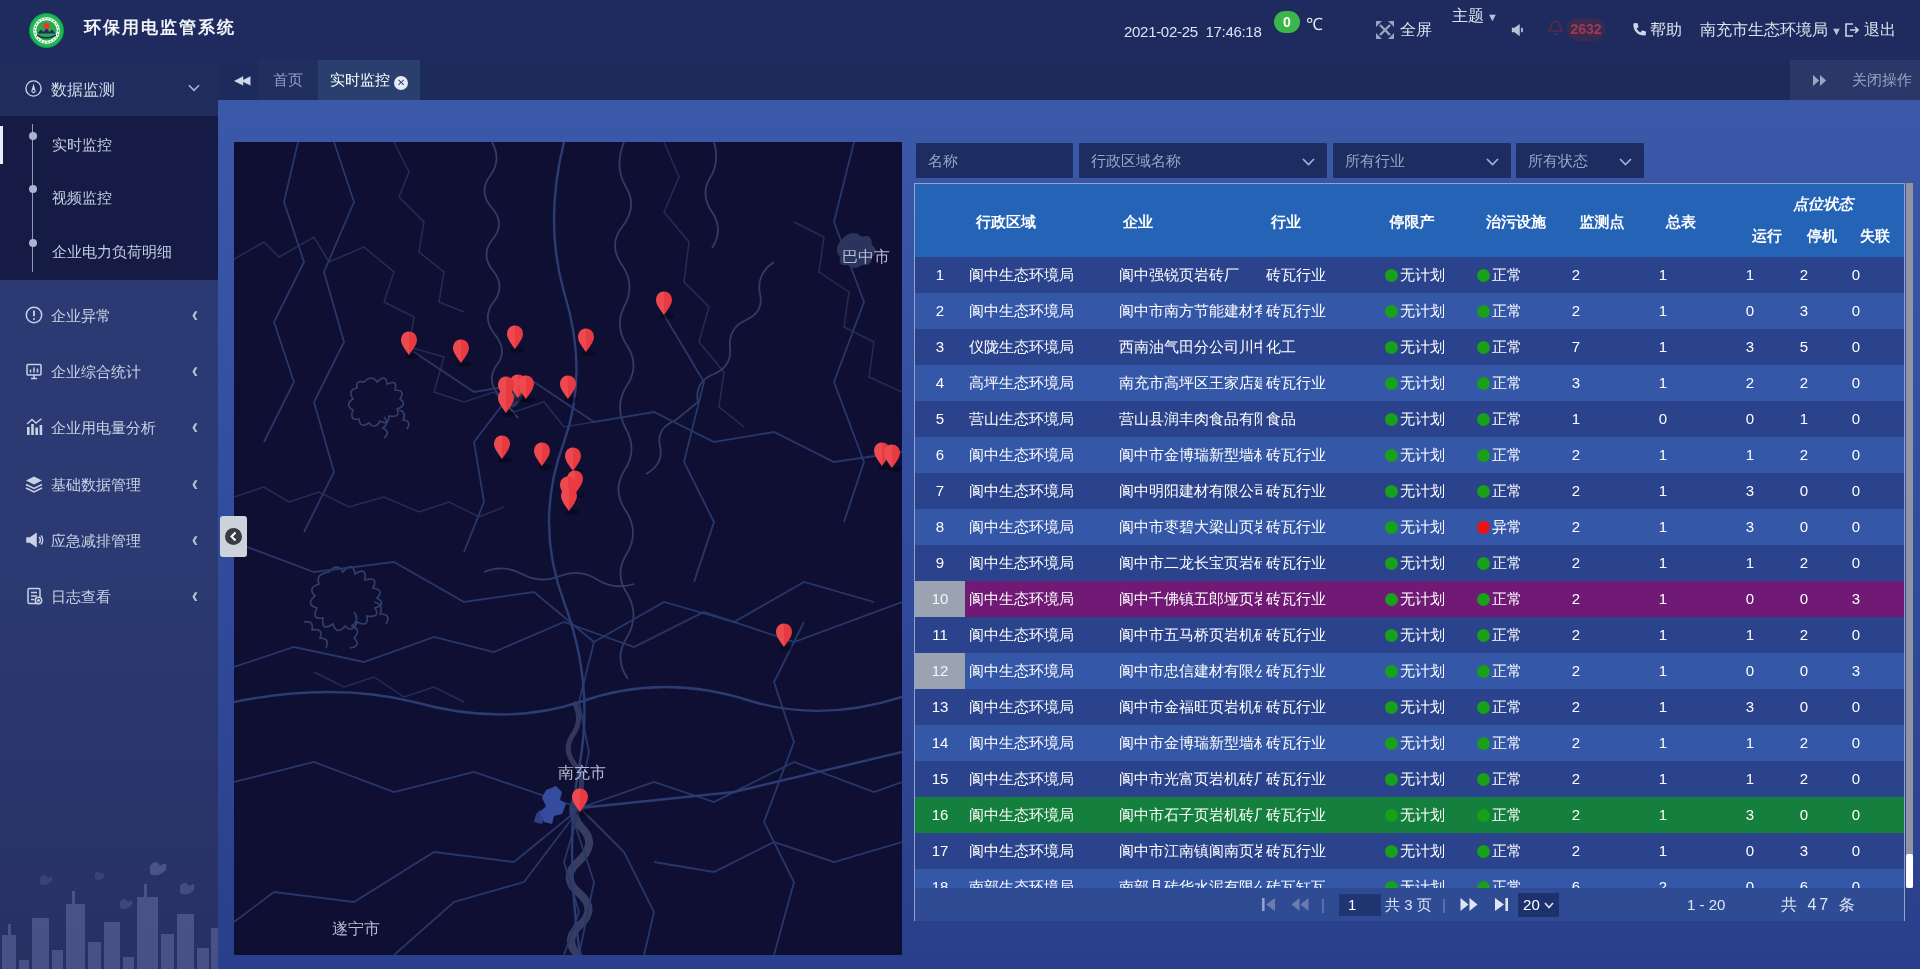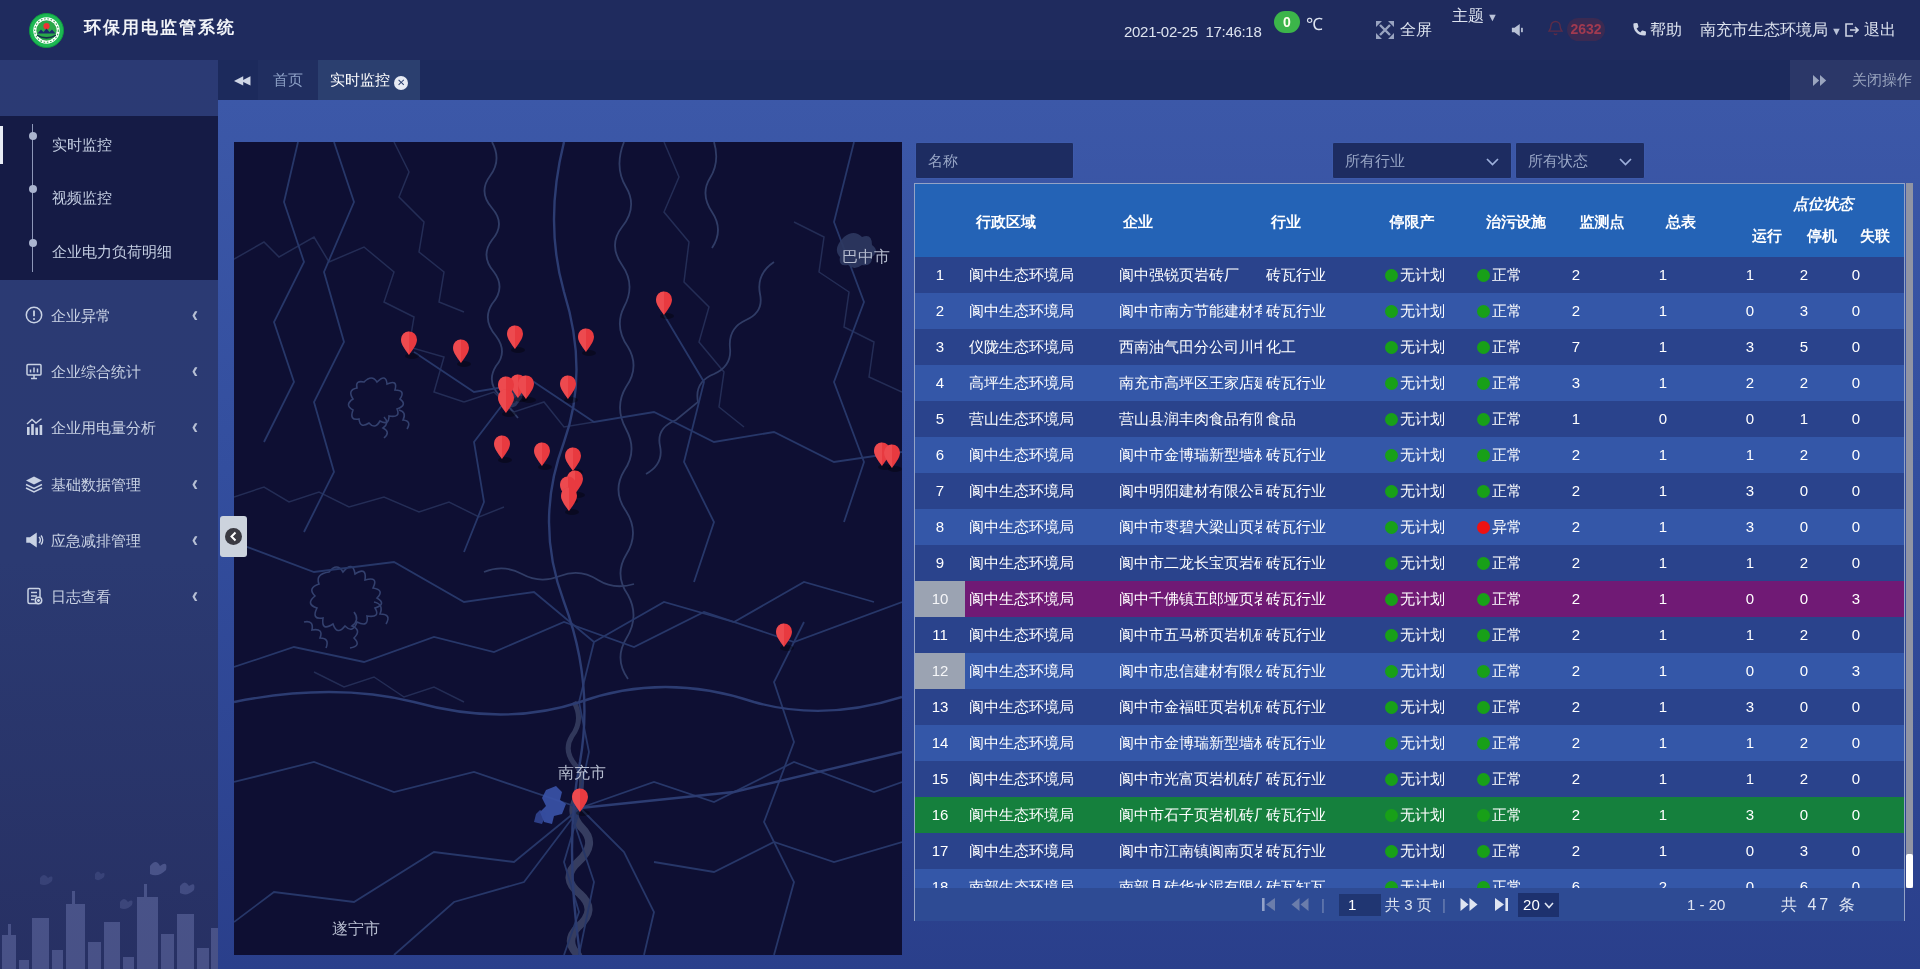--- a/index.html
+++ b/index.html
@@ -76,20 +76,31 @@
       <path d="M3.2 1.2 L5.8 1 q.7 0 .9.8l.7 2.6q.2.7-.4 1.1L5.6 6.6q1.2 2.6 3.8 3.8l1.1-1.4q.4-.6 1.1-.4l2.6.7q.8.2.8.9l-.2 2.6q-.1.8-.9.8C6.9 13.9 2.1 9.1 2.4 2.1q0-.8.8-.9Z"></path>
     </svg>
 <div class="htxt abs" style="left:1650px;top:20px">帮助</div>
 <div class="htxt abs" style="left:1700px;top:20px">南充市生态环境局<span style="font-size:11px;color:#b9c2d8">&nbsp;▼</span></div>
 <svg class="abs" style="left:1843px;top:22px" width="16" height="16" viewBox="0 0 16 16" fill="none" stroke="#cdd4e4" stroke-width="1.6">
 <path d="M10 2H3v12h7M7 8h8M12 5l3 3-3 3"></path>
     </svg>
 <div class="htxt abs" style="left:1864px;top:20px">退出</div>
 </div>
 <div id="sidebar">
+<div id="smparent">
+      <svg class="abs" style="left:25px;top:20px" width="17" height="17" viewBox="0 0 17 17" fill="none" stroke="#c9d2e4" stroke-width="1.4">
+        <circle cx="8.5" cy="8.5" r="7.6"></circle>
+        <path d="M8.5 3.5 L10.3 9.7 A2.2 2.2 0 1 1 6.7 9.7 Z" fill="#c9d2e4" stroke="none"></path>
+        <circle cx="8.5" cy="11" r="1.1" fill="#212c5e" stroke="none"></circle>
+      </svg>
+      <span style="position:absolute;left:51px;top:20px;color:#d3dbe9;font-size:16px">数据监测</span>
+      <svg style="position:absolute;right:18px;top:24px" width="12" height="8" viewBox="0 0 13 8" fill="none" stroke="#aab4cc" stroke-width="1.7">
+        <path d="M1 1 L6.5 6.5 L12 1"></path>
+      </svg>
+    </div>
 <div id="smsub"></div>
     <div id="subline"></div>
     <div class="abs" style="left:0;top:66px;width:3px;height:38px;background:#e9edf5"></div>
 <div class="dot" style="top:72px"></div>
     <div class="subitem" style="top:76px">实时监控</div>
 <div class="dot" style="top:125px"></div>
     <div class="subitem" style="top:129px">视频监控</div>
 <div class="dot" style="top:179px"></div>
     <div class="subitem" style="top:183px">企业电力负荷明细</div>
 <div class="mitem" style="top:228px">
@@ -354,20 +365,23 @@
         <path d="M0 0C-5.5 -7.5 -8 -11.5 -8 -15.5A8 8 0 0 1 0 -23.5Z" fill="#f25a5e" opacity="0.5"></path>
       </g>
     </svg>
 <div id="collapse">
       <svg class="abs" style="left:5px;top:12px" width="17" height="17" viewBox="0 0 17 17">
         <circle cx="8.5" cy="8.5" r="8.5" fill="#3a3a42"></circle>
         <path d="M10.5 4.5 L6.5 8.5 L10.5 12.5" fill="none" stroke="#fff" stroke-width="2"></path>
       </svg>
     </div>
 <div class="fctrl" style="left:697px;width:159px">名称</div>
+<div class="fctrl" style="left:860px;width:250px">行政区域名称<svg class="fchev" width="13" height="8" viewBox="0 0 13 8" fill="none" stroke="#9db0dc" stroke-width="1.7">
+        <path d="M1 1 L6.5 6.5 L12 1"></path>
+      </svg></div>
 <div class="fctrl" style="left:1114px;width:180px">所有行业<svg class="fchev" width="13" height="8" viewBox="0 0 13 8" fill="none" stroke="#9db0dc" stroke-width="1.7">
         <path d="M1 1 L6.5 6.5 L12 1"></path>
       </svg></div>
 <div class="fctrl" style="left:1297px;width:130px">所有状态<svg class="fchev" width="13" height="8" viewBox="0 0 13 8" fill="none" stroke="#9db0dc" stroke-width="1.7">
         <path d="M1 1 L6.5 6.5 L12 1"></path>
       </svg></div>
 <div id="tablebox">
 <div id="thead">
 <div class="th" style="left:91px;top:29px">行政区域</div>
 <div class="th" style="left:223px;top:29px">企业</div>

